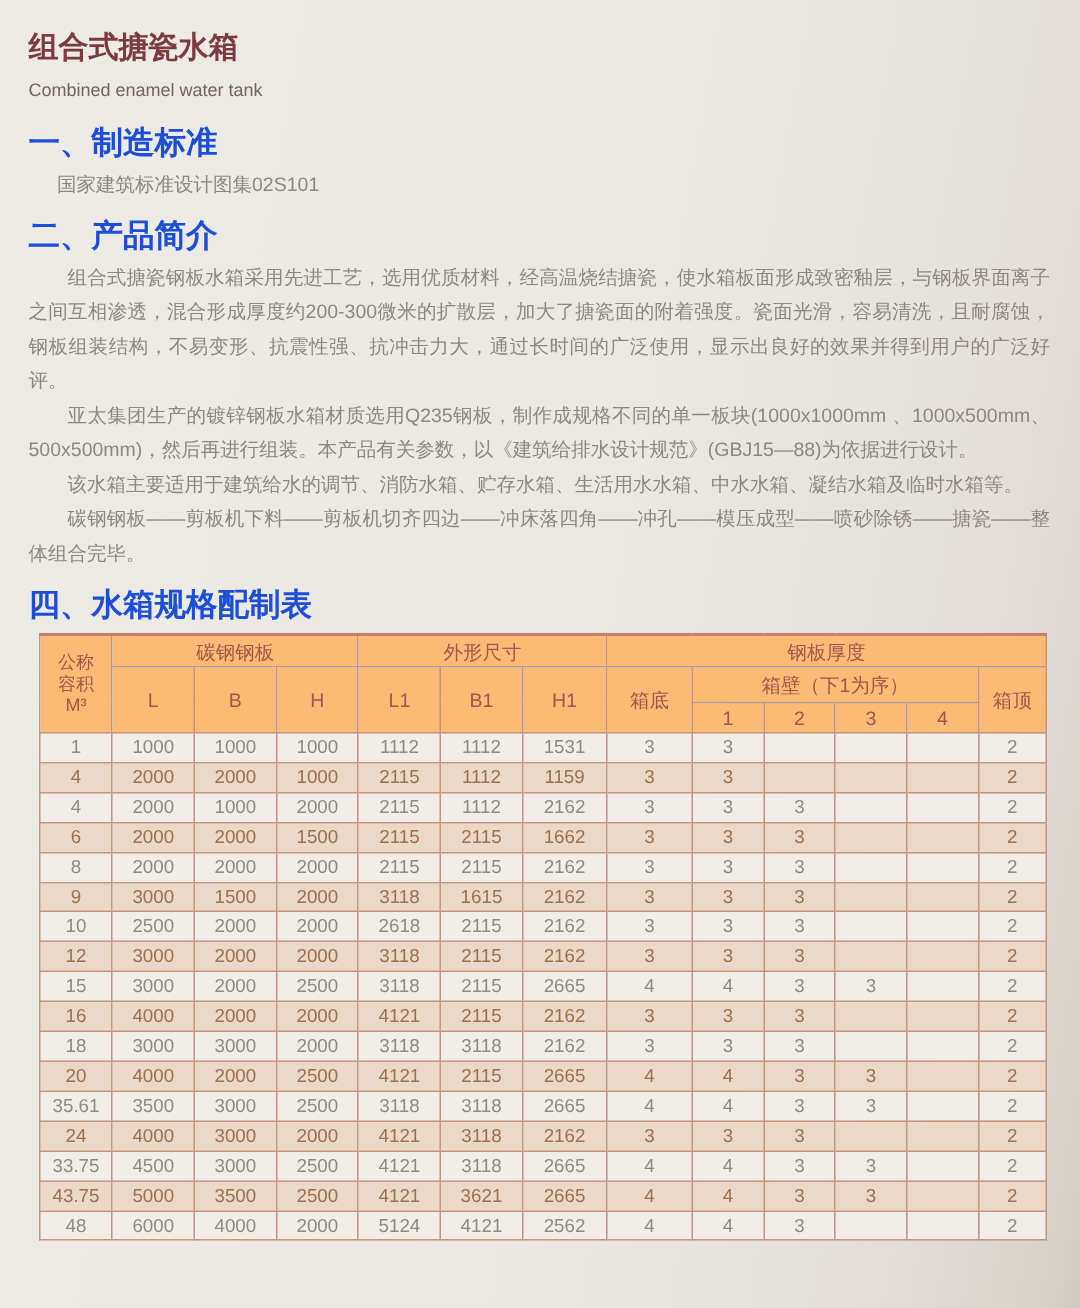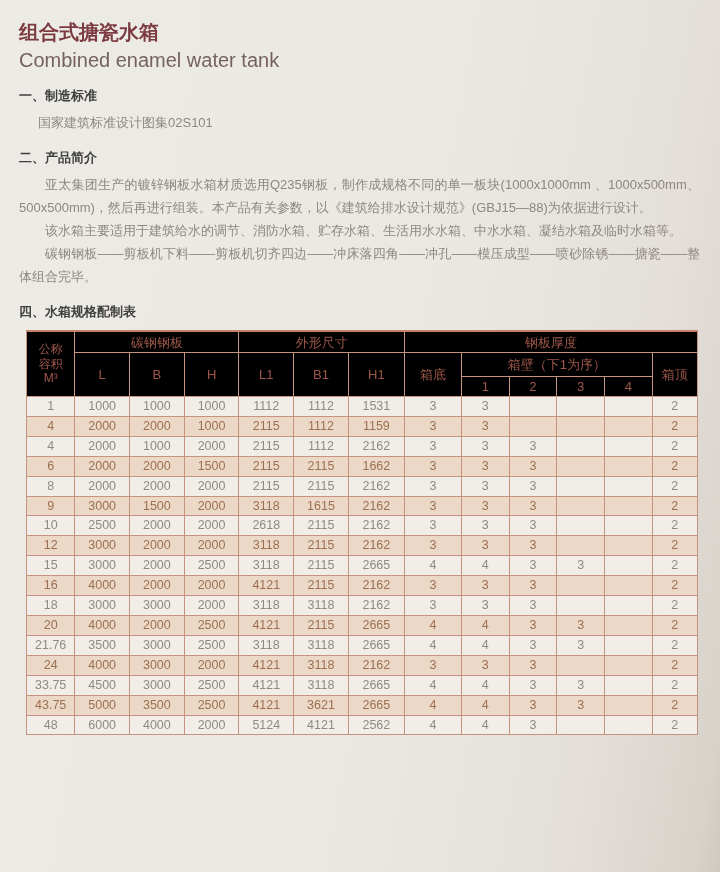--- a/index.html
+++ b/index.html
@@ -4,31 +4,31 @@
 <style>
   html,body{margin:0;padding:0;}
   body{
     width:720px;height:872px;overflow:hidden;
     font-family:"Liberation Sans","DejaVu Sans",sans-serif;
     background:linear-gradient(100deg,#edebe6 0%,#ebe8e3 55%,#e4e0d9 82%,#d7d2ca 97%,#cfc9c1 100%);
   }
   .page{padding:14px 20px 0 19px;}
 
   .title{font-size:20px;font-weight:bold;color:#7c3a41;line-height:28px;margin:4px 0 2px 0;}
-  .subtitle{font-size:20px;color:#756260;line-height:24px;margin:0 0 10px 0;}
-
-  .sec-heading{font-size:13px;font-weight:bold;color:#404040;line-height:21px;margin:13px 0 5px 0;}
+  .subtitle{font-size:12px;color:#756260;line-height:24px;margin:0 0 10px 0;}
+
+  .sec-heading{font-size:21px;font-weight:bold;color:#1d4ed8;line-height:21px;margin:13px 0 5px 0;}
   .body-text{font-size:13px;color:#8d8780;line-height:23px;margin:0;text-align:justify;}
   .indent{text-indent:2em;}
   .std-line{margin-left:19px;}
 
   .tbl-wrap{margin:8px 0 0 7px;}
   table{border-collapse:collapse;table-layout:fixed;width:672px;border:1px solid #c6937e;border-top:2px solid #c97f67;}
   th,td{border:1px solid #c6937e;padding:0;text-align:center;overflow:hidden;}
-  thead th{background:#000000;color:#9f574a;font-weight:normal;font-size:13px;line-height:19px;}
+  thead th{background:#fdba74;color:#9f574a;font-weight:normal;font-size:13px;line-height:19px;}
   thead tr.h1 th{height:20px;}
   thead tr.h2 th{height:23px;}
   thead tr.h3 th{height:19px;}
   .vol-head{font-size:12px;line-height:14.5px;}
   tbody td{font-size:12.5px;height:18.9px;line-height:18.9px;}
   tbody tr.row-white{background:#f1eee9;}
   tbody tr.row-white td{color:#8e8a84;}
   tbody tr.row-pink{background:#ecd8c6;}
   tbody tr.row-pink td{color:#9b7053;}
 </style>
@@ -37,20 +37,21 @@
 
 <div class="page">
 
   <h1 class="title">组合式搪瓷水箱</h1>
   <div class="subtitle">Combined enamel water tank</div>
 
   <h2 class="sec-heading">一、制造标准</h2>
   <p class="body-text std-line">国家建筑标准设计图集02S101</p>
 
   <h2 class="sec-heading">二、产品简介</h2>
+  <p class="body-text indent">组合式搪瓷钢板水箱采用先进工艺，选用优质材料，经高温烧结搪瓷，使水箱板面形成致密釉层，与钢板界面离子之间互相渗透，混合形成厚度约200-300微米的扩散层，加大了搪瓷面的附着强度。瓷面光滑，容易清洗，且耐腐蚀，钢板组装结构，不易变形、抗震性强、抗冲击力大，通过长时间的广泛使用，显示出良好的效果并得到用户的广泛好评。</p>
   <p class="body-text indent">亚太集团生产的镀锌钢板水箱材质选用Q235钢板，制作成规格不同的单一板块(1000x1000mm 、1000x500mm、500x500mm)，然后再进行组装。本产品有关参数，以《建筑给排水设计规范》(GBJ15—88)为依据进行设计。</p>
   <p class="body-text indent">该水箱主要适用于建筑给水的调节、消防水箱、贮存水箱、生活用水水箱、中水水箱、凝结水箱及临时水箱等。</p>
 
   <p class="body-text indent">碳钢钢板——剪板机下料——剪板机切齐四边——冲床落四角——冲孔——模压成型——喷砂除锈——搪瓷——整体组合完毕。</p>
 
   <h2 class="sec-heading">四、水箱规格配制表</h2>
 
   <div class="tbl-wrap">
     <table>
       <colgroup>
@@ -272,21 +273,21 @@
             <td>2115</td>
             <td>2665</td>
             <td>4</td>
             <td>4</td>
             <td>3</td>
             <td>3</td>
             <td></td>
             <td>2</td>
           </tr>
           <tr class="row-white">
-            <td>21.76</td>
+            <td>35.61</td>
             <td>3500</td>
             <td>3000</td>
             <td>2500</td>
             <td>3118</td>
             <td>3118</td>
             <td>2665</td>
             <td>4</td>
             <td>4</td>
             <td>3</td>
             <td>3</td>

